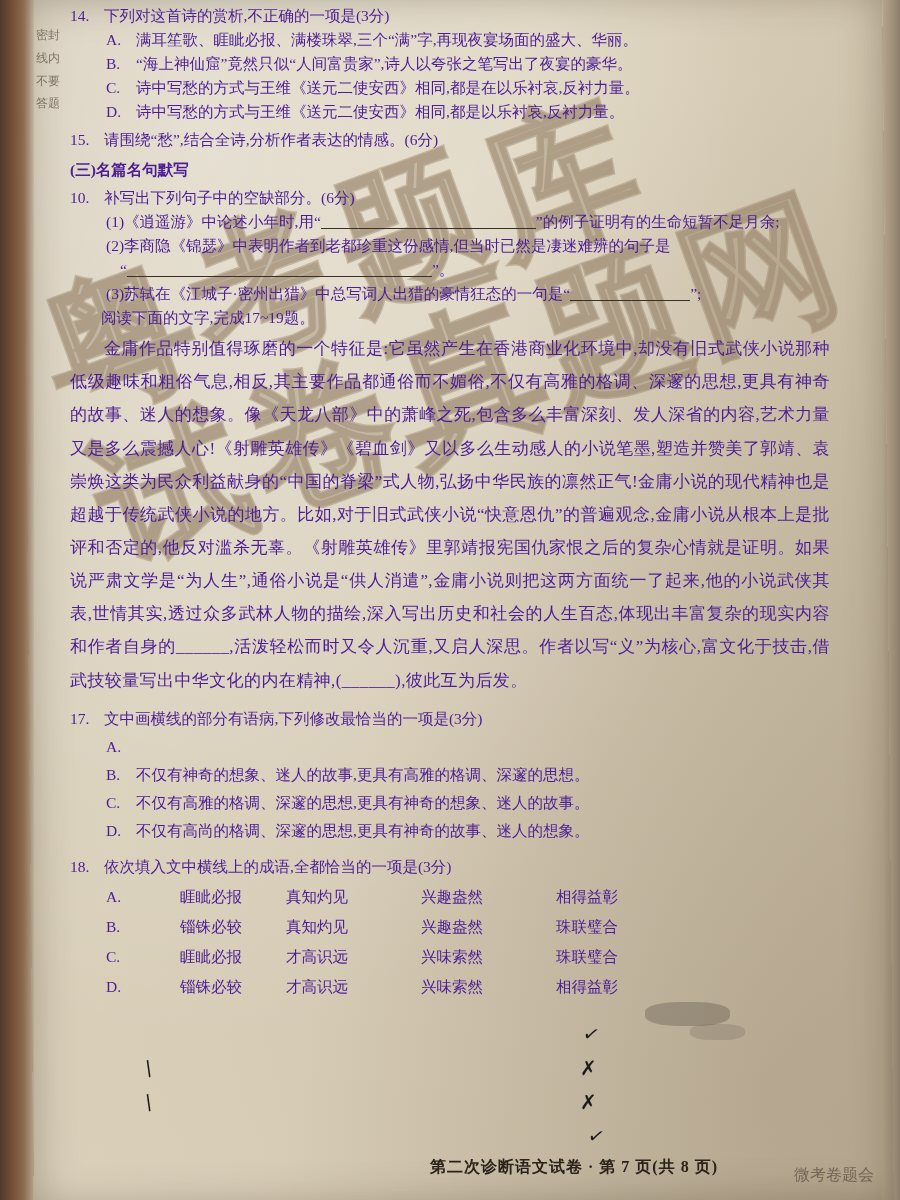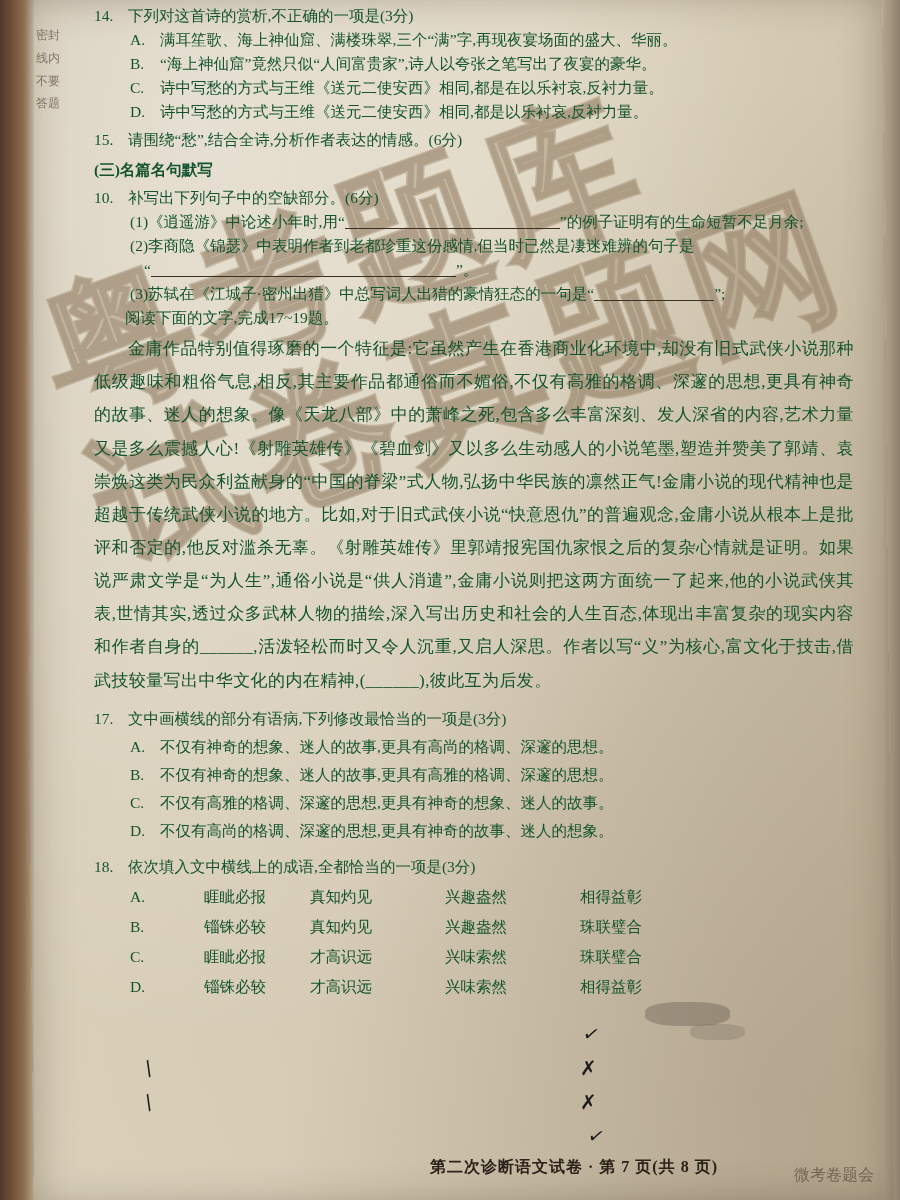--- a/index.html
+++ b/index.html
@@ -60,24 +60,23 @@
     font-family: "DejaVu Sans", sans-serif;
     -webkit-text-stroke: 3px rgba(150,130,105,0.45);
     pointer-events: none;
     white-space: pre;
   }
   #content {
     position: absolute;
     left: 70px;
     top: 0;
     width: 760px;
-    color: #14532d;
+    color: #4c1d95;
     font-size: 15.5px;
     line-height: 1.55;
-    margin-left: 24px;
   }
   .q {
     display: flex;
     margin-top: 4px;
   }
   .qno {
     width: 34px;
     flex: none;
     text-align: left;
   }
@@ -172,21 +171,21 @@
   <div id="leftcol">密封线内不要答题</div>
 
   <div id="content">
 
     <div class="q">
       <div class="qno">14.</div>
       <div class="qbody">下列对这首诗的赏析,不正确的一项是(3分)</div>
     </div>
     <div class="opt">
       <div class="optlbl">A.</div>
-      <div>满耳笙歌、海上神仙窟、满楼珠翠,三个“满”字,再现夜宴场面的盛大、华丽。</div>
+      <div>满耳笙歌、睚眦必报、满楼珠翠,三个“满”字,再现夜宴场面的盛大、华丽。</div>
     </div>
     <div class="opt">
       <div class="optlbl">B.</div>
       <div>“海上神仙窟”竟然只似“人间富贵家”,诗人以夸张之笔写出了夜宴的豪华。</div>
     </div>
     <div class="opt">
       <div class="optlbl">C.</div>
       <div>诗中写愁的方式与王维《送元二使安西》相同,都是在以乐衬哀,反衬力量。</div>
     </div>
     <div class="opt">
@@ -228,21 +227,20 @@
     <div class="indent">阅读下面的文字,完成17~19题。</div>
 
     <div class="para indent" style="margin-top:2px">金庸作品特别值得琢磨的一个特征是:它虽然产生在香港商业化环境中,却没有旧式武侠小说那种低级趣味和粗俗气息,相反,其主要作品都通俗而不媚俗,不仅有高雅的格调、深邃的思想,更具有神奇的故事、迷人的想象。像《天龙八部》中的萧峰之死,包含多么丰富深刻、发人深省的内容,艺术力量又是多么震撼人心!《射雕英雄传》《碧血剑》又以多么生动感人的小说笔墨,塑造并赞美了郭靖、袁崇焕这类为民众利益献身的“中国的脊梁”式人物,弘扬中华民族的凛然正气!金庸小说的现代精神也是超越于传统武侠小说的地方。比如,对于旧式武侠小说“快意恩仇”的普遍观念,金庸小说从根本上是批评和否定的,他反对滥杀无辜。《射雕英雄传》里郭靖报宪国仇家恨之后的复杂心情就是证明。如果说严肃文学是“为人生”,通俗小说是“供人消遣”,金庸小说则把这两方面统一了起来,他的小说武侠其表,世情其实,透过众多武林人物的描绘,深入写出历史和社会的人生百态,体现出丰富复杂的现实内容和作者自身的______,活泼轻松而时又令人沉重,又启人深思。作者以写“义”为核心,富文化于技击,借武技较量写出中华文化的内在精神,(______),彼此互为后发。</div>
 
     <div class="q" style="margin-top:10px">
       <div class="qno">17.</div>
       <div class="qbody">文中画横线的部分有语病,下列修改最恰当的一项是(3分)</div>
     </div>
     <div class="opt" style="margin-top:4px">
       <div class="optlbl">A.</div>
-      <div>不仅有神奇的想象、迷人的故事,更具有高尚的格调、深邃的思想。</div>
     </div>
     <div class="opt" style="margin-top:4px">
       <div class="optlbl">B.</div>
       <div>不仅有神奇的想象、迷人的故事,更具有高雅的格调、深邃的思想。</div>
     </div>
     <div class="opt" style="margin-top:4px">
       <div class="optlbl">C.</div>
       <div>不仅有高雅的格调、深邃的思想,更具有神奇的想象、迷人的故事。</div>
     </div>
     <div class="opt" style="margin-top:4px">

